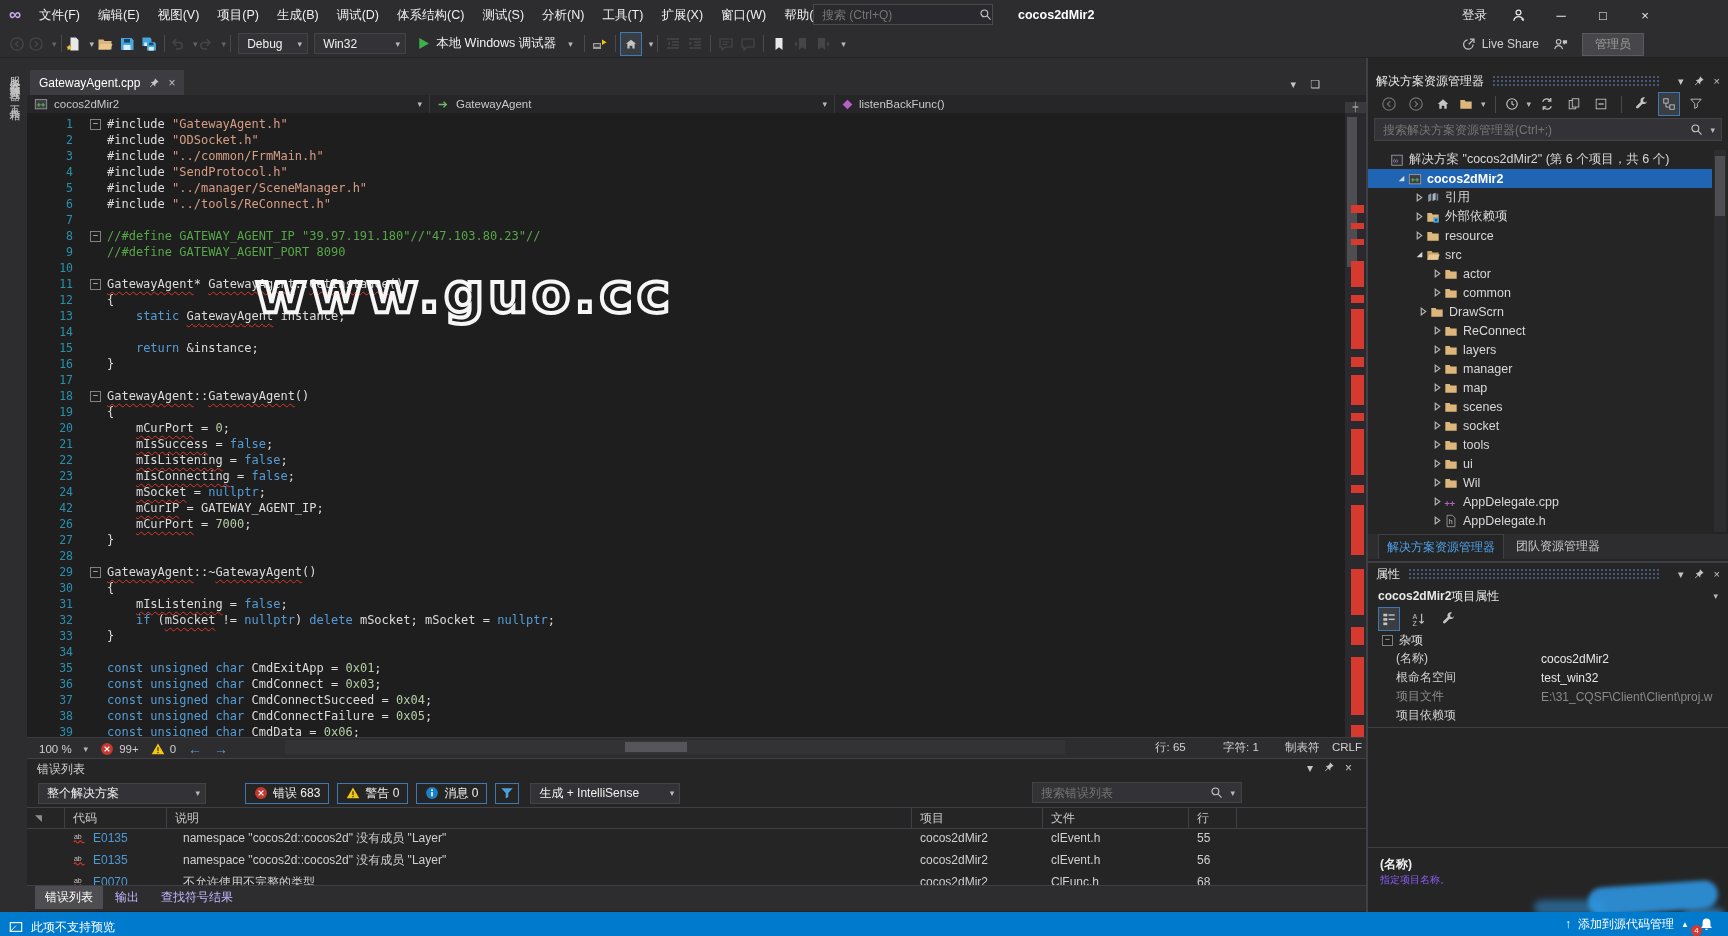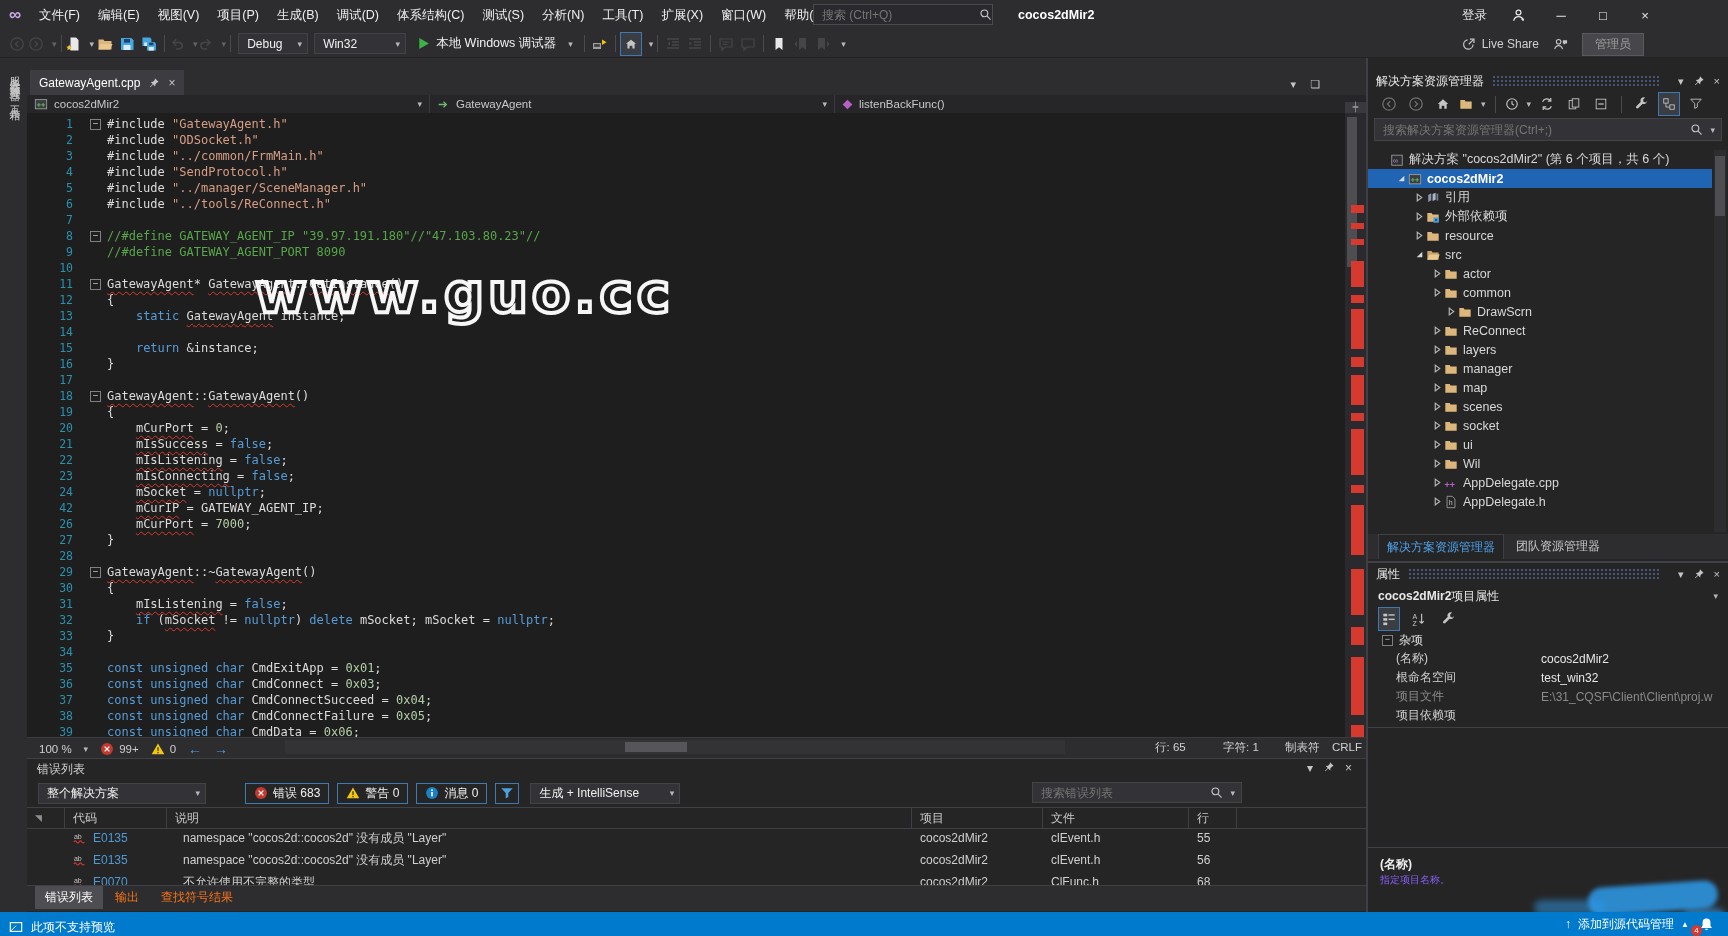--- a/index.html
+++ b/index.html
@@ -75,21 +75,21 @@
   .ep-search input{flex:1;background:transparent;border:0;outline:0;color:#8f8f8f;font-size:12px;font-family:inherit}
   .ep-header{left:0;top:48px;width:1339px;height:20px;background:#252526;border-top:1px solid #3f3f46;border-bottom:1px solid #3f3f46;
              display:flex;font-size:12px;color:#c8c8c8;align-items:center}
   .ep-hcell{border-right:1px solid #3f3f46;height:100%;display:flex;align-items:center;padding-left:8px;box-sizing:border-box}
   .ep-rows{left:0;top:68px;width:1339px;height:58px;overflow:hidden}
   .ep-row{display:flex;height:22px;align-items:center;font-size:12px;color:#d0d0d0}
   .ep-cell{height:100%;display:flex;align-items:center;padding-left:8px;box-sizing:border-box;overflow:hidden}
   .ecode{color:#4e9ad4}
   .ep-tabs{left:0;top:126px;width:1339px;height:26px;background:#2d2d30;border-top:1px solid #3f3f46;
            display:flex;align-items:flex-start;padding-left:8px;gap:2px;box-sizing:border-box}
-  .ep-tab{padding:3px 10px;font-size:12px;color:#f97316}
+  .ep-tab{padding:3px 10px;font-size:12px;color:#c4b5fd}
   .ep-tab.act{background:#4d4d52;color:#fff}
   
   .rightpanel{left:1366px;top:58px;width:362px;height:854px;background:#252526;border-left:2px solid #3f3f46;box-sizing:border-box}
   .ptitle{display:flex;align-items:center;height:22px;padding:0 8px;font-size:12px;color:#e8e8e8}
   .dots{flex:1;height:12px;margin:0 8px;background-image:radial-gradient(#50628a 1px,transparent 1.2px);background-size:4px 4px;opacity:.8}
   .ticon{color:#c5c5c5;margin-left:9px;font-size:11px}
   .sx-toolbar{display:flex;align-items:center;gap:5px;height:24px;padding-left:10px}
   .sx-search{margin:2px 6px;height:21px;background:#333337;border:1px solid #434346;display:flex;align-items:center;padding:0 6px}
   .sx-search input{flex:1;background:transparent;border:0;outline:0;color:#8f8f8f;font-size:12px;font-family:inherit}
   .tree{position:absolute;left:0;top:92px;width:344px;height:382px;overflow:hidden}
@@ -800,21 +800,21 @@
               <path d="M4 2l8 6-8 6z" fill="none" stroke="#b8b8b8" stroke-width="2"></path>
             </svg>
           </span>
           <span class="tico">
             <svg width="14" height="14" viewBox="0 0 16 16">
               <path d="M1.5 3.5h5l1 1.5h7v8.5H1.5z" fill="#dcb67a"></path>
             </svg>
           </span>
           <span>common</span>
         </div>
-        <div class="trow" style="padding-left: 76px;">
+        <div class="trow" style="padding-left: 48px;">
           <span class="tarrow">
             <svg width="9" height="9" viewBox="0 0 16 16">
               <path d="M4 2l8 6-8 6z" fill="none" stroke="#b8b8b8" stroke-width="2"></path>
             </svg>
           </span>
           <span class="tico">
             <svg width="14" height="14" viewBox="0 0 16 16">
               <path d="M1.5 3.5h5l1 1.5h7v8.5H1.5z" fill="#dcb67a"></path>
             </svg>
           </span>
@@ -890,20 +890,33 @@
             <svg width="9" height="9" viewBox="0 0 16 16">
               <path d="M4 2l8 6-8 6z" fill="none" stroke="#b8b8b8" stroke-width="2"></path>
             </svg>
           </span>
           <span class="tico">
             <svg width="14" height="14" viewBox="0 0 16 16">
               <path d="M1.5 3.5h5l1 1.5h7v8.5H1.5z" fill="#dcb67a"></path>
             </svg>
           </span>
           <span>socket</span>
+        </div>
+        <div class="trow" style="padding-left: 62px;">
+          <span class="tarrow">
+            <svg width="9" height="9" viewBox="0 0 16 16">
+              <path d="M4 2l8 6-8 6z" fill="none" stroke="#b8b8b8" stroke-width="2"></path>
+            </svg>
+          </span>
+          <span class="tico">
+            <svg width="14" height="14" viewBox="0 0 16 16">
+              <path d="M1.5 3.5h5l1 1.5h7v8.5H1.5z" fill="#dcb67a"></path>
+            </svg>
+          </span>
+          <span>tools</span>
         </div>
         <div class="trow" style="padding-left: 62px;">
           <span class="tarrow">
             <svg width="9" height="9" viewBox="0 0 16 16">
               <path d="M4 2l8 6-8 6z" fill="none" stroke="#b8b8b8" stroke-width="2"></path>
             </svg>
           </span>
           <span class="tico">
             <svg width="14" height="14" viewBox="0 0 16 16">
               <path d="M1.5 3.5h5l1 1.5h7v8.5H1.5z" fill="#dcb67a"></path>

